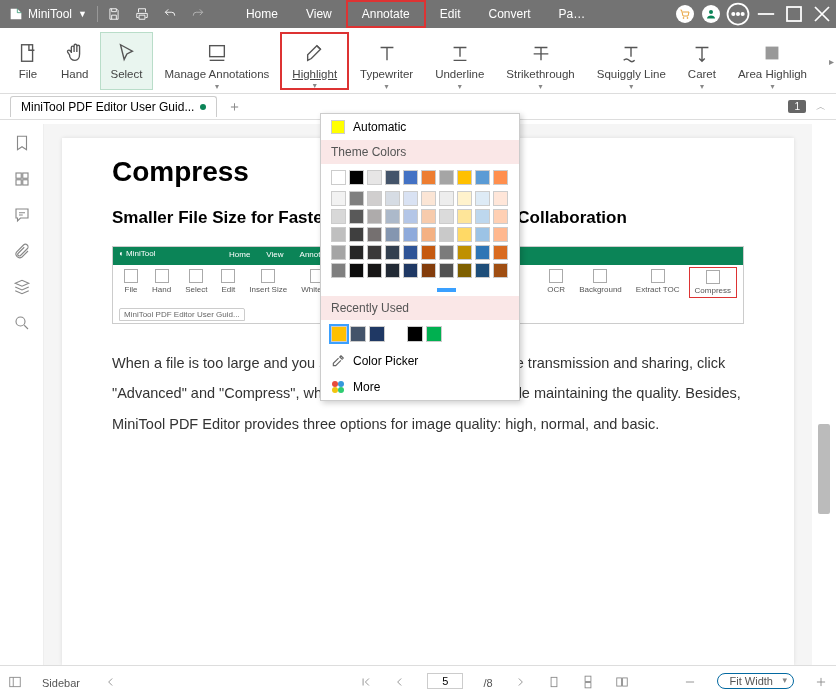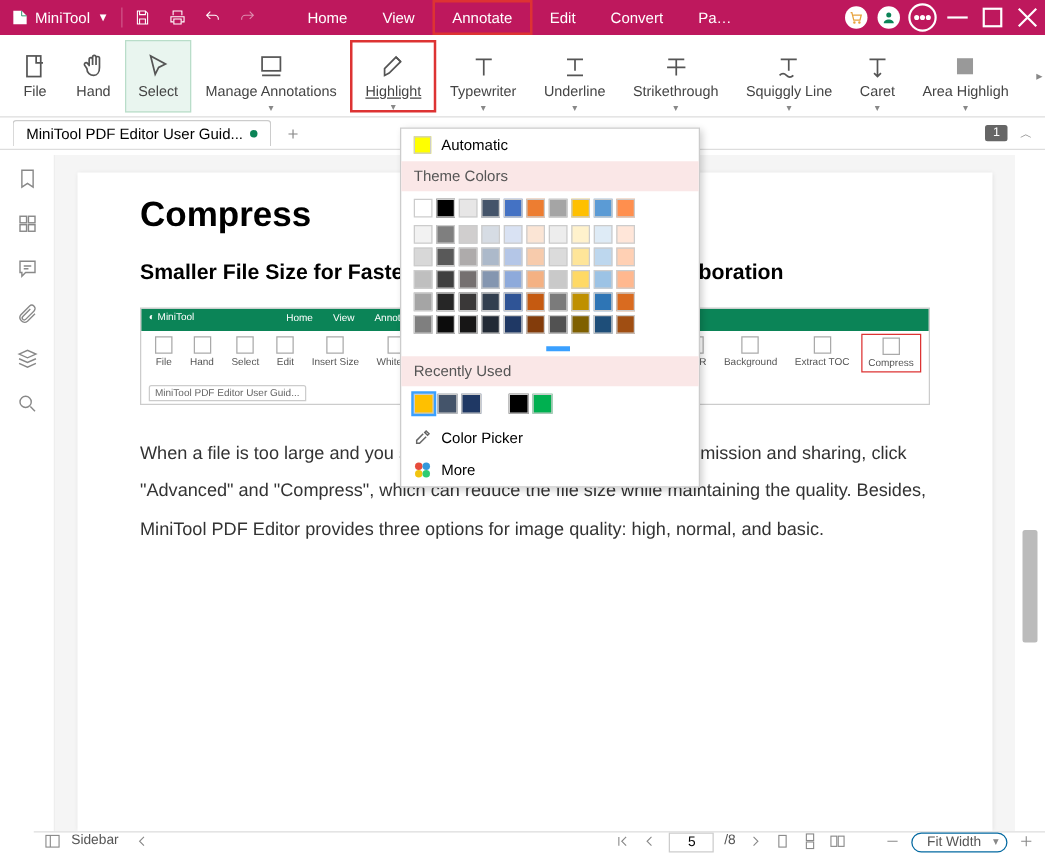--- a/index.html
+++ b/index.html
@@ -1,19 +1,19 @@
 <!DOCTYPE html>
 <html><head>
 <meta charset="utf-8">
 <style>
 * { margin:0; padding:0; box-sizing:border-box; font-family:"Segoe UI",Arial,sans-serif; }
 body { background:#fff; width:836px; height:689px; overflow:hidden; position:relative; }
 
 
-.titlebar { background:#be185d; height:28px; display:flex; align-items:center; color:#fff; font-size:12px; }
+.titlebar { background:#737373; height:28px; display:flex; align-items:center; color:#fff; font-size:12px; }
 .logo { display:flex; align-items:center; gap:4px; padding:0 8px; }
 .logo svg { width:16px; height:16px; }
 .tb-icon { width:28px; padding:0 4px; display:flex; justify-content:center; align-items:center; cursor:pointer; height:100%; }
 .tb-icon svg { width:14px; height:14px; stroke:#fff; fill:none; stroke-width:1.5; }
 .menu-tabs { display:flex; margin-left:20px; height:100%; }
 .menu-tab { padding:0 14px; display:flex; align-items:center; cursor:pointer; font-size:12px; }
 .menu-tab.active { border:2px solid #d33; }
 .right-icons { margin-left:auto; display:flex; align-items:center; height:100%; }
 .circle-icon { width:18px; height:18px; border-radius:50%; background:#fff; display:flex; align-items:center; justify-content:center; margin:0 4px; }
 .circle-icon svg { width:12px; height:12px; }
@@ -49,38 +49,38 @@
 .embed-img { border:1px solid #ccc; height:78px; margin:16px 0 24px; background:linear-gradient(#0b8457 0 18px,#fff 18px 100%); position:relative; }
 .embed-img .mini-tabs { position:absolute; top:2px; left:110px; right:6px; display:flex; font-size:8px; color:#fff; gap:4px;}
 .embed-img .mini-tabs span { padding:1px 6px; }
 .embed-img .mini-ribbon { position:absolute; top:20px; left:6px; right:6px; display:flex; font-size:8px; color:#555; gap:4px;}
 .embed-img .mini-ribbon span { padding:2px 5px; display:flex; flex-direction:column; align-items:center; gap:2px;}
 .embed-img .mini-ribbon span::before { content:""; width:12px; height:12px; border:1px solid #aaa; }
 .embed-img .mini-ribbon .boxed { border:1px solid #d33; }
 .embed-img .mini-doctab { position:absolute; bottom:2px; left:6px; font-size:8px; color:#666; border:1px solid #ccc; padding:1px 4px; border-radius:2px 2px 0 0;}
 
 
-.popup { position:absolute; left:320px; top:102px; width:240px; background:#fff; border:1px solid #ccc; box-shadow:2px 2px 6px rgba(0,0,0,.2); font-size:12px; z-index:50; }
+.popup { position:absolute; left:320px; top:113px; width:200px; background:#fff; border:1px solid #ccc; box-shadow:2px 2px 6px rgba(0,0,0,.2); font-size:12px; z-index:50; }
 .popup .row { padding:6px 10px; display:flex; align-items:center; gap:8px; cursor:pointer; }
 .popup .hdr { background:#fae7e7; padding:5px 10px; font-size:12px; color:#555; }
 .popup .sw { width:14px; height:14px; border:1px solid #ccc; }
 .popup .grid { display:grid; grid-template-columns:repeat(10,15px); gap:3px; padding:6px 10px; }
 .popup .grid .c { width:15px; height:15px; border:1px solid #ccc; cursor:pointer; }
 .popup .grid2 { display:grid; grid-template-columns:repeat(10,15px); gap:3px; padding:6px 10px; }
 .popup .grid3 { display:flex; gap:3px; padding:6px 10px; }
 .popup .grid3 .c { width:16px; height:16px; border:1px solid #ccc; }
 .popup .grid3 .c.sel { outline:2px solid #3aa0ff; }
 
 
 .vscroll { position:absolute; right:4px; top:124px; bottom:24px; width:16px; }
 .vscroll .track { position:absolute; inset:0; }
 .vscroll .thumb { position:absolute; left:2px; right:2px; top:300px; height:90px; background:#bbb; border-radius:2px; }
 
 
-.status { position:absolute; left:0; right:0; bottom:0; height:24px; border-top:1px solid #ddd; display:flex; align-items:flex-start; font-size:11px; color:#555; padding:0 8px; gap:8px;margin-left:27px; }
+.status { position:absolute; left:0; right:0; bottom:0; height:24px; border-top:1px solid #ddd; display:flex; align-items:flex-end; font-size:11px; color:#555; padding:0 8px; gap:20px; }
 .status .sp { flex:1; }
 .status .pgnum { width:36px; height:16px; border:1px solid #ccc; text-align:center; font-size:11px; }
 .status .fit { border:1px solid #0369a1; border-radius:10px; padding:1px 20px 1px 12px; position:relative; }
 .status .fit::after { content:"▾"; position:absolute; right:6px; font-size:9px; color:#888; }
 .sbicn { width:14px; height:14px; stroke:#888; fill:none; stroke-width:1.5; cursor:pointer; }
 
 
 svg { display:block; }
 </style>
 </head>

